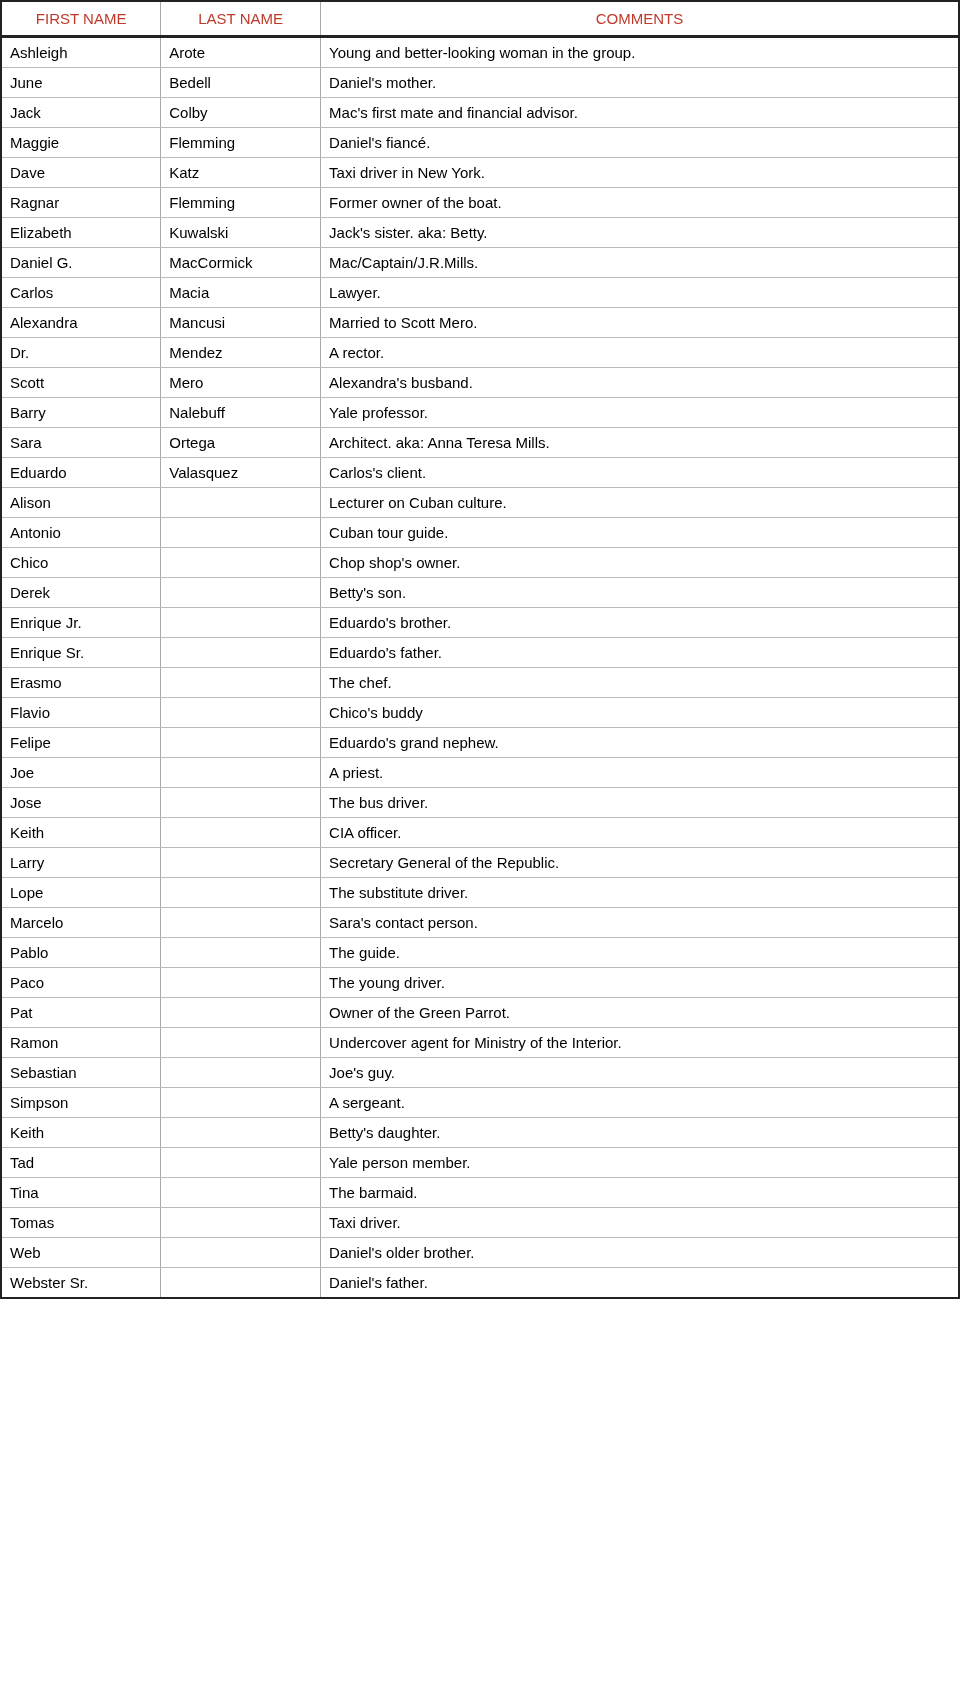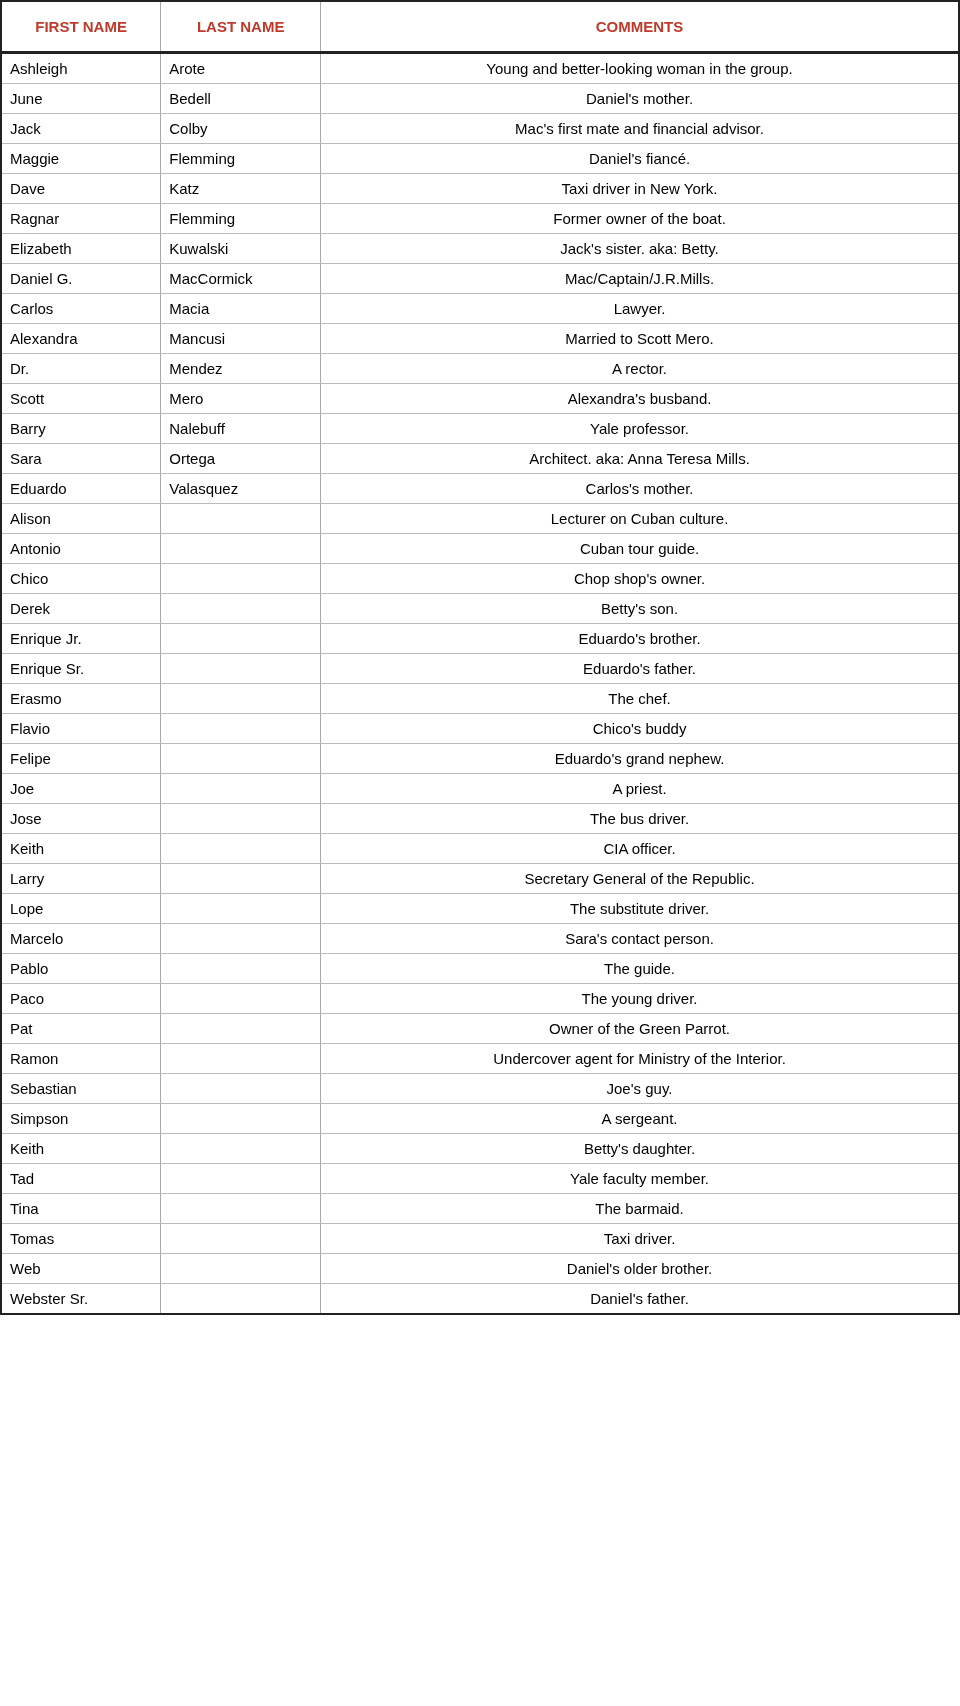--- a/index.html
+++ b/index.html
@@ -22,41 +22,40 @@
     }
 
     table {
       width: 100%;
       border-collapse: collapse;
     }
 
     thead tr th {
       border-bottom: 3px solid #222;
       border-right: 1px solid #aaa;
-      padding: 16px 6px;
-      font-weight: bold;
+      padding: 8px 6px;
+      font-weight: normal;
       font-size: 15px;
       color: #c0392b;
       text-align: center;
     }
 
     thead tr th:last-child {
       border-right: none;
     }
 
     tbody tr td {
       border-bottom: 1px solid #bbb;
       border-right: 1px solid #aaa;
       padding: 6px 8px;
       vertical-align: top;
     }
 
     tbody tr td:last-child {
       border-right: none;
-      text-align: center;
     }
 
     col.col-first {
       width: 160px;
     }
     col.col-last {
       width: 160px;
     }
     col.col-comments {
       width: 640px;
@@ -145,21 +144,21 @@
         <td>Yale professor.</td>
       </tr>
       <tr>
         <td>Sara</td>
         <td>Ortega</td>
         <td>Architect. aka: Anna Teresa Mills.</td>
       </tr>
       <tr>
         <td>Eduardo</td>
         <td>Valasquez</td>
-        <td>Carlos's mother.</td>
+        <td>Carlos's client.</td>
       </tr>
       <tr>
         <td>Alison</td>
         <td></td>
         <td>Lecturer on Cuban culture.</td>
       </tr>
       <tr>
         <td>Antonio</td>
         <td></td>
         <td>Cuban tour guide.</td>
@@ -260,21 +259,21 @@
         <td>A sergeant.</td>
       </tr>
       <tr>
         <td>Keith</td>
         <td></td>
         <td>Betty's daughter.</td>
       </tr>
       <tr>
         <td>Tad</td>
         <td></td>
-        <td>Yale faculty member.</td>
+        <td>Yale person member.</td>
       </tr>
       <tr>
         <td>Tina</td>
         <td></td>
         <td>The barmaid.</td>
       </tr>
       <tr>
         <td>Tomas</td>
         <td></td>
         <td>Taxi driver.</td>

